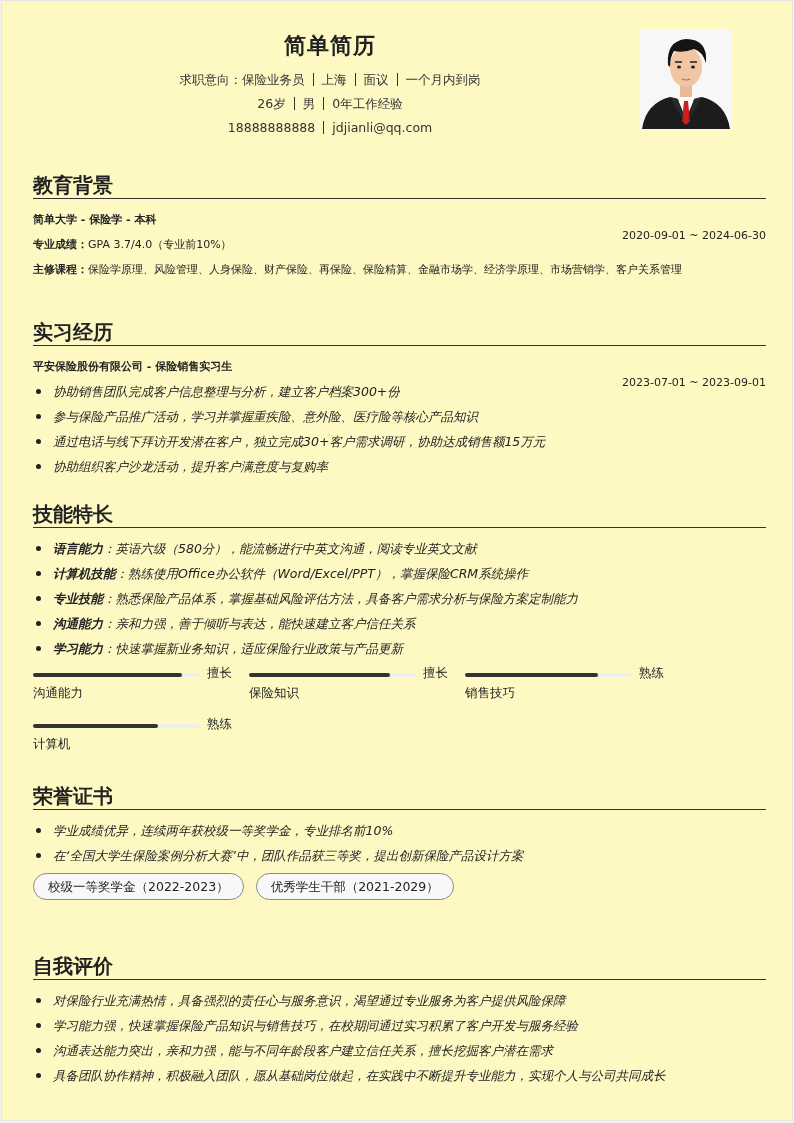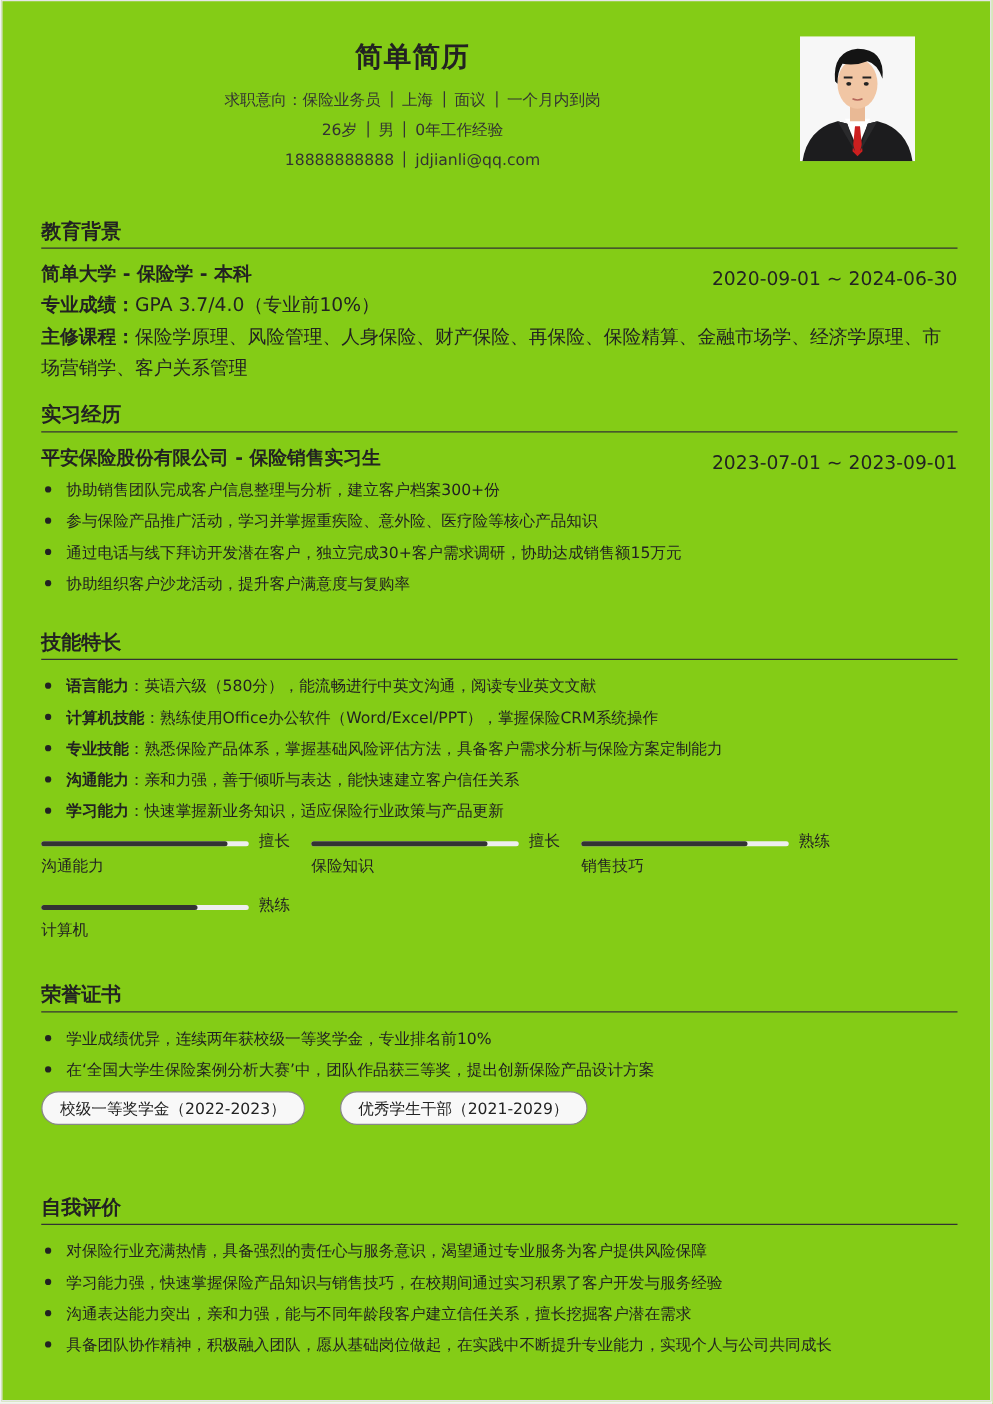--- a/index.html
+++ b/index.html
@@ -1,49 +1,49 @@
 <!DOCTYPE html>
 <html><head>
 <meta charset="utf-8">
 <style>
   * { box-sizing: border-box; margin: 0; padding: 0; }
   html, body { width: 794px; height: 1123px; background: #f2f2f2; }
   body { font-family: "DejaVu Sans", "Liberation Sans", sans-serif; color: #222; }
   .page {
     position: absolute; left: 1px; top: 0; width: 792px; height: 1121px;
-    background: #84cc16; border: 1px solid #e6e6e6;
+    background: #fef9c3; border: 1px solid #e6e6e6;
   }
   .header { position: absolute; left: 0; top: 0; width: 100%; height: 150px; }
   .name {
     position: absolute; left: 0; width: 656px; top: 30px; text-align: center;
     font-size: 22px; font-weight: bold; letter-spacing: 1px; color: #222;
   }
   .info-line {
     position: absolute; left: 0; width: 656px; text-align: center;
     font-size: 12.5px; color: #333;
   }
   .info-line .sep { display: inline-block; width: 1px; height: 13px; background: #333; margin: 0 8px; vertical-align: -2px; }
   .l1 { top: 71px; } .l2 { top: 95px; } .l3 { top: 119px; }
   .avatar { position: absolute; left: 638px; top: 28px; width: 92px; height: 100px; }
   .section { position: absolute; left: 31px; width: 733px; }
-  .sec-title { font-size: 16px; font-weight: bold; color: #222; height: 24px; line-height: 22px; }
+  .sec-title { font-size: 20px; font-weight: bold; color: #222; height: 24px; line-height: 22px; }
   .sec-rule { height: 1px; background: #333; margin-bottom: 8px; }
-  .row { font-size: 15px; line-height: 25px; color: #222; position: relative; }
+  .row { font-size: 11px; line-height: 25px; color: #222; position: relative; }
   .row b { font-weight: bold; }
-  .date { position: absolute; right: 0; top: 4px; }
+  .date { position: absolute; right: 0; top: 16px; }
   .bullets { list-style: none; }
-  .bullets li { font-size: 12.5px; line-height: 25px; padding-left: 20px; position: relative; color: #222; }
+  .bullets li { font-size: 12.5px; line-height: 25px; padding-left: 20px; position: relative; color: #222; font-style: italic; }
   .bullets li::before { content: ""; position: absolute; left: 3px; top: 10px; width: 5px; height: 5px; border-radius: 50%; background: #222; }
   .skills-grid { position: relative; height: 100px; margin-top: 4px; }
   .skill { position: absolute; width: 216px; height: 40px; text-align: center; }
   .bar { position: absolute; left: 0; top: 8px; width: 166px; height: 4px; background: #eee; border-radius: 2px; }
   .fill { height: 4px; background: #333; border-radius: 2px; }
   .level { position: absolute; left: 174px; top: 0; font-size: 12.5px; color: #222; }
   .skill-name { position: absolute; left: 0; top: 20px; font-size: 12.5px; color: #222; }
-  .tags { display: flex; gap: 28px; margin-top: 5px; }
+  .tags { display: flex; gap: 12px; margin-top: 5px; }
   .tag { border: 1px solid #888; border-radius: 14px; padding: 0 14px; height: 27px; line-height: 25px; font-size: 12.5px; background: #f8f8f8; color: #222; }
 </style>
 </head>
 <body>
 
 <div class="page">
 
   <div class="header">
     <div class="name">简单简历</div>
     <div class="info-line l1">

